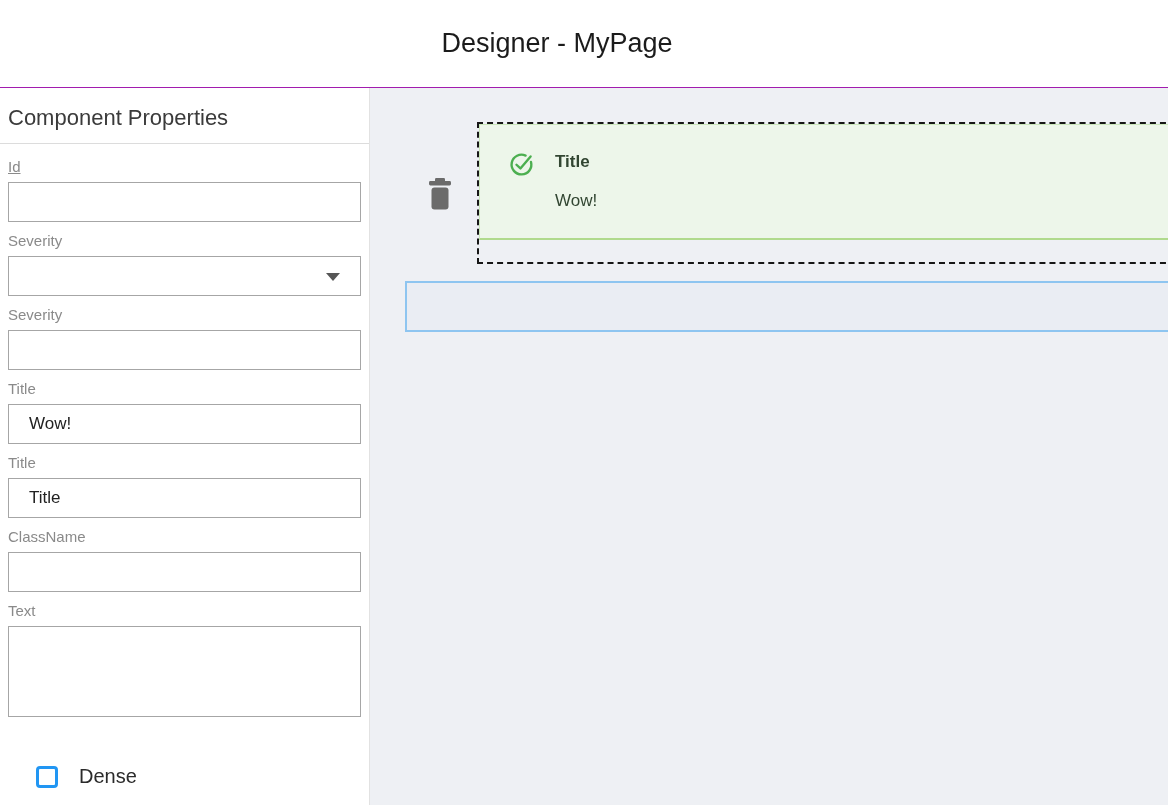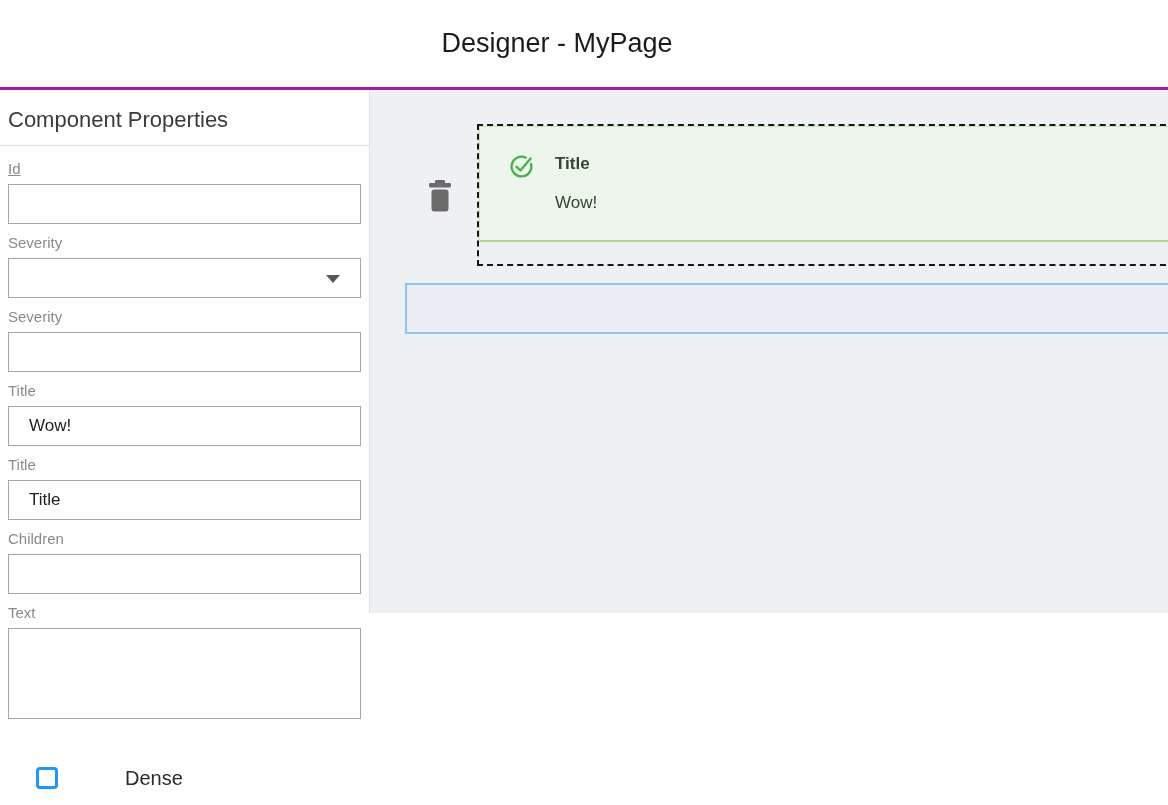--- a/index.html
+++ b/index.html
@@ -4,40 +4,40 @@
 <style>
   * { margin:0; padding:0; box-sizing:border-box; }
   html,body { width:1168px; height:805px; overflow:hidden; background:#fff;
               font-family:"Liberation Sans", sans-serif; }
 
   
   .header { height:87px; display:flex; align-items:center; justify-content:center; background:#fff; }
   .header h1 { font-size:27px; font-weight:400; color:#1b1b1b; position:relative; left:-27px; }
 
   
-  .content { display:flex; height:526px; border-top:3px solid #a21caf; }
+  .content { display:flex; height:718px; border-top:1px solid #a21caf; }
 
   
   .sidebar { width:370px; min-width:370px; background:#fff; border-right:1px solid #e2e2e2; }
   .panel-title { font-size:22px; font-weight:400; color:#3b3b3b; padding:17px 8px 12px 8px;
                  border-bottom:1px solid #dcdcdc; }
   .fields { padding:0 8px; }
   .field-label { display:block; font-size:15px; color:#8a8a8a; line-height:18px; margin:10px 0 6px; }
   .field-label.first { margin-top:14px;text-decoration:underline; }
   .text-input { display:block; width:100%; height:40px; border:1px solid #a6a6a6; background:#fff;
                 font-size:17px; color:#222; padding:0 8px 0 20px; font-family:inherit; outline:none; }
   .style-input { display:block; width:100%; height:91px; border:1px solid #a6a6a6; background:#fff;
                  font-size:16px; color:#222; padding:8px 8px 8px 12px; font-family:inherit;
                  resize:none; outline:none; }
   .select-box { position:relative; width:100%; height:40px; border:1px solid #a6a6a6; background:#fff;
                 cursor:pointer; }
   .caret { position:absolute; right:20px; top:16px; width:0; height:0;
            border-left:7px solid transparent; border-right:7px solid transparent;
            border-top:8px solid #565656; }
-  .dense-row { display:flex; margin:48px 0 0 28px;gap:46px; }
+  .dense-row { display:flex; align-items:center; margin:48px 0 0 28px; }
   .checkbox { width:22px; height:22px; border:3px solid #2196f3; border-radius:4px; background:#fff;
               cursor:pointer; }
   .dense-label { margin-left:21px; font-size:20px; color:#2b2b2b; }
 
   
   .canvas { position:relative; flex:1; background:#eef0f4; overflow:hidden; }
   .trash-btn { position:absolute; left:58px; top:90px; width:24px; height:32px; background:none;
                border:none; padding:0; cursor:pointer; }
   .selection { position:absolute; left:107px; top:34px; right:-8px; height:142px;
                border:2px dashed #161616; }
@@ -73,21 +73,21 @@
 
       <label class="field-label">Severity</label>
       <input class="text-input" type="text" value="" style="">
 
       <label class="field-label">Title</label>
       <input class="text-input" type="text" value="Wow!" style="">
 
       <label class="field-label">Title</label>
       <input class="text-input" type="text" value="Title" style="">
 
-      <label class="field-label">Children</label>
+      <label class="field-label">ClassName</label>
       <input class="text-input" type="text" value="" style="">
 
       <label class="field-label">Text</label>
       <textarea class="style-input" style=""></textarea>
 
       <div class="dense-row">
         <div class="checkbox"></div>
         <span class="dense-label">Dense</span>
       </div>
     </div>

